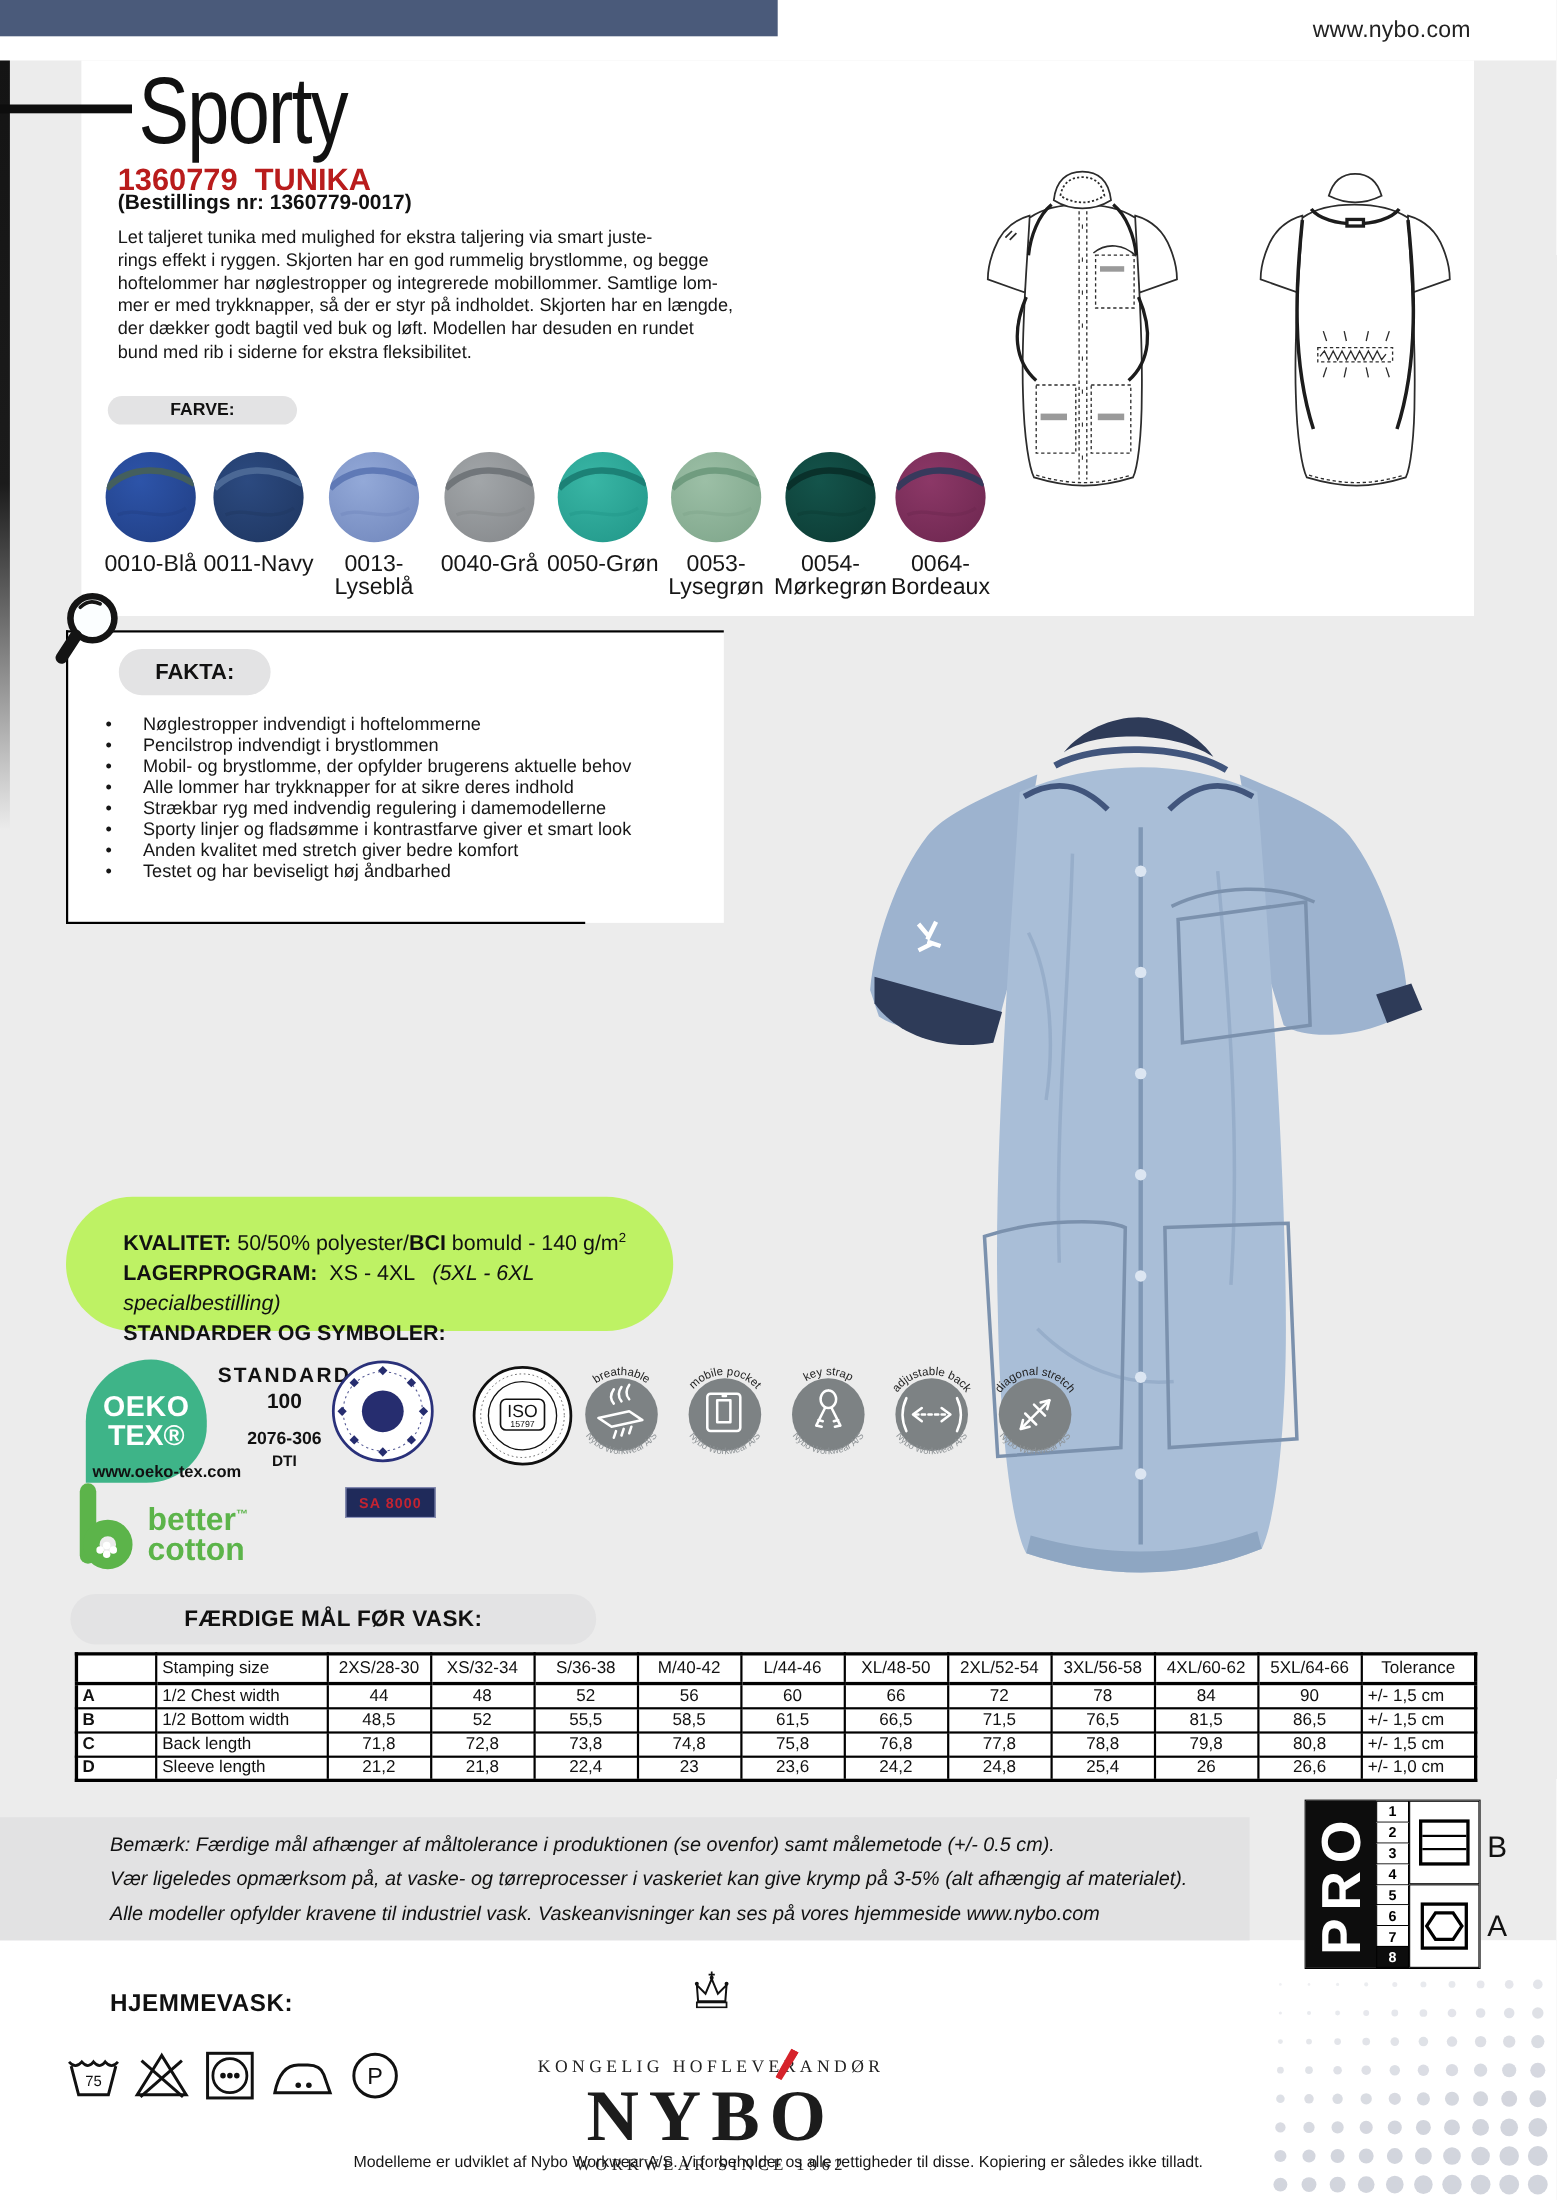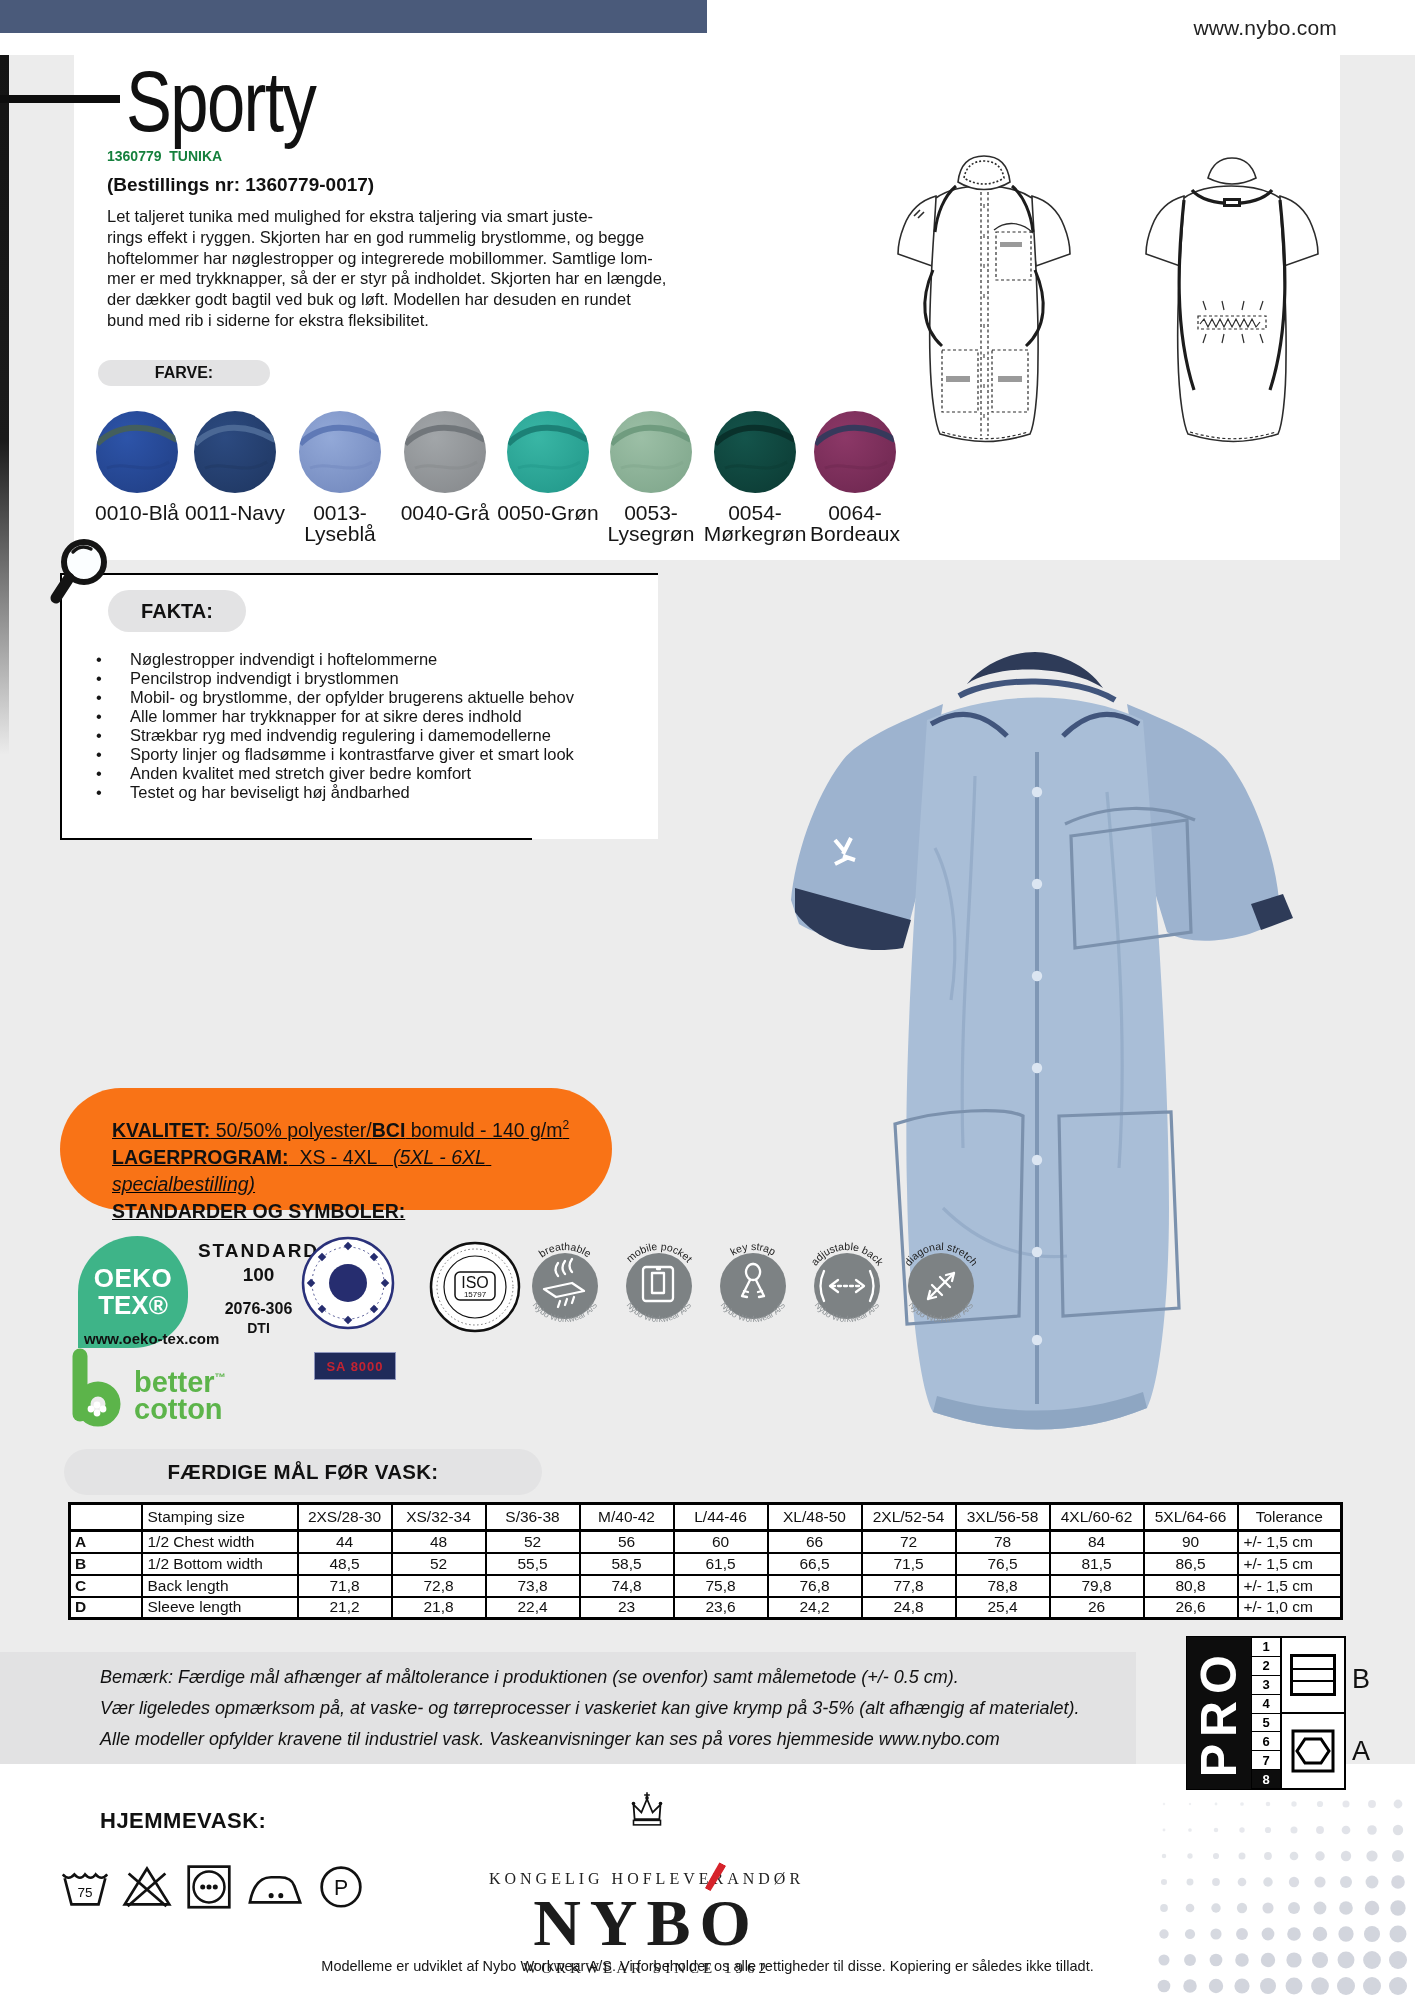--- a/index.html
+++ b/index.html
@@ -11,21 +11,21 @@
   #top-bar { left:0; top:0; width:707px; height:33px; background:#4a5a7a; }
   #site-url { right:78px; top:16px; font-size:21px; color:#222; letter-spacing:.2px; }
 
   #card1 { left:74px; top:55px; width:1266px; height:505px; background:#fff; }
   #left-strip { left:0; top:55px; width:9px; height:700px;
     background:linear-gradient(to bottom,#141414 0%,#1b1b1b 55%, rgba(20,20,20,0) 100%); }
   #title-rule { left:0; top:95px; width:120px; height:8px; background:#0d0d0d; }
   #page-title { left:126px; top:52px; font-size:86px; font-weight:300; color:#111;
     transform:scaleX(.8); transform-origin:left top; letter-spacing:-2px; }
 
-  #product-code { left:107px; top:148px; font-size:14px; font-weight:bold; color:#15803d; white-space:pre; }
+  #product-code { left:107px; top:148px; font-size:28px; font-weight:bold; color:#b91c1c; white-space:pre; }
   #order-no { left:107px; top:174px; font-size:19px; font-weight:bold; color:#111; }
   #description { left:107px; top:206px; width:610px; font-size:16.5px; color:#161616; }
   #description .dline { line-height:20.8px; white-space:nowrap; }
 
   .pill { background:#e3e3e4; border-radius:60px; display:flex; align-items:center; justify-content:center;
     font-weight:bold; color:#111; }
   #farve-pill { left:98px; top:360px; width:172px; height:26px; font-size:16px; }
 
   #swatches { left:0; top:0; }
   .swatch-wrap { position:absolute; width:120px; text-align:center; }
@@ -35,22 +35,22 @@
   #fakta-box { left:60px; top:573px; width:598px; height:266px; background:#fff;
     border-top:2px solid #000; border-left:2px solid #000; }
   #fakta-bottom-line { left:60px; top:838px; width:472px; height:2px; background:#000; }
   #magnifier { left:48px; top:534px; }
   #fakta-pill { left:108px; top:590px; width:138px; height:42px; font-size:20px; }
   #fakta-list { left:94px; top:650px; width:560px; list-style:none; }
   #fakta-list li { font-size:16.5px; color:#161616; line-height:19px; padding-left:36px; position:relative; }
   #fakta-list li::before { content:"•"; position:absolute; left:2px; color:#161616; }
 
   
-  #kvalitet-pill { left:60px; top:1088px; width:552px; height:122px; background:#f97316; border-radius:61px;
-    padding:24px 0 0 52px;text-decoration:underline; }
+  #kvalitet-pill { left:60px; top:1088px; width:552px; height:122px; background:#bef264; border-radius:61px;
+    padding:24px 0 0 52px; }
   #kvalitet-pill .kline { font-size:19.5px; color:#111; line-height:27px; white-space:pre-wrap; }
   #kvalitet-pill b { font-weight:bold; }
   #kvalitet-pill .it { font-style:italic; }
   #kvalitet-pill sup { font-size:12px; }
 
   
   #oeko-badge { left:78px; top:1236px; width:110px; height:112px; background:#3eb488;
     border-radius:54% 46% 50% 0% / 50% 50% 46% 0%; display:flex; flex-direction:column;
     align-items:center; justify-content:center; color:#fff; font-weight:bold; }
   #oeko-badge .o1 { font-size:26px; letter-spacing:.5px; line-height:26px; }

